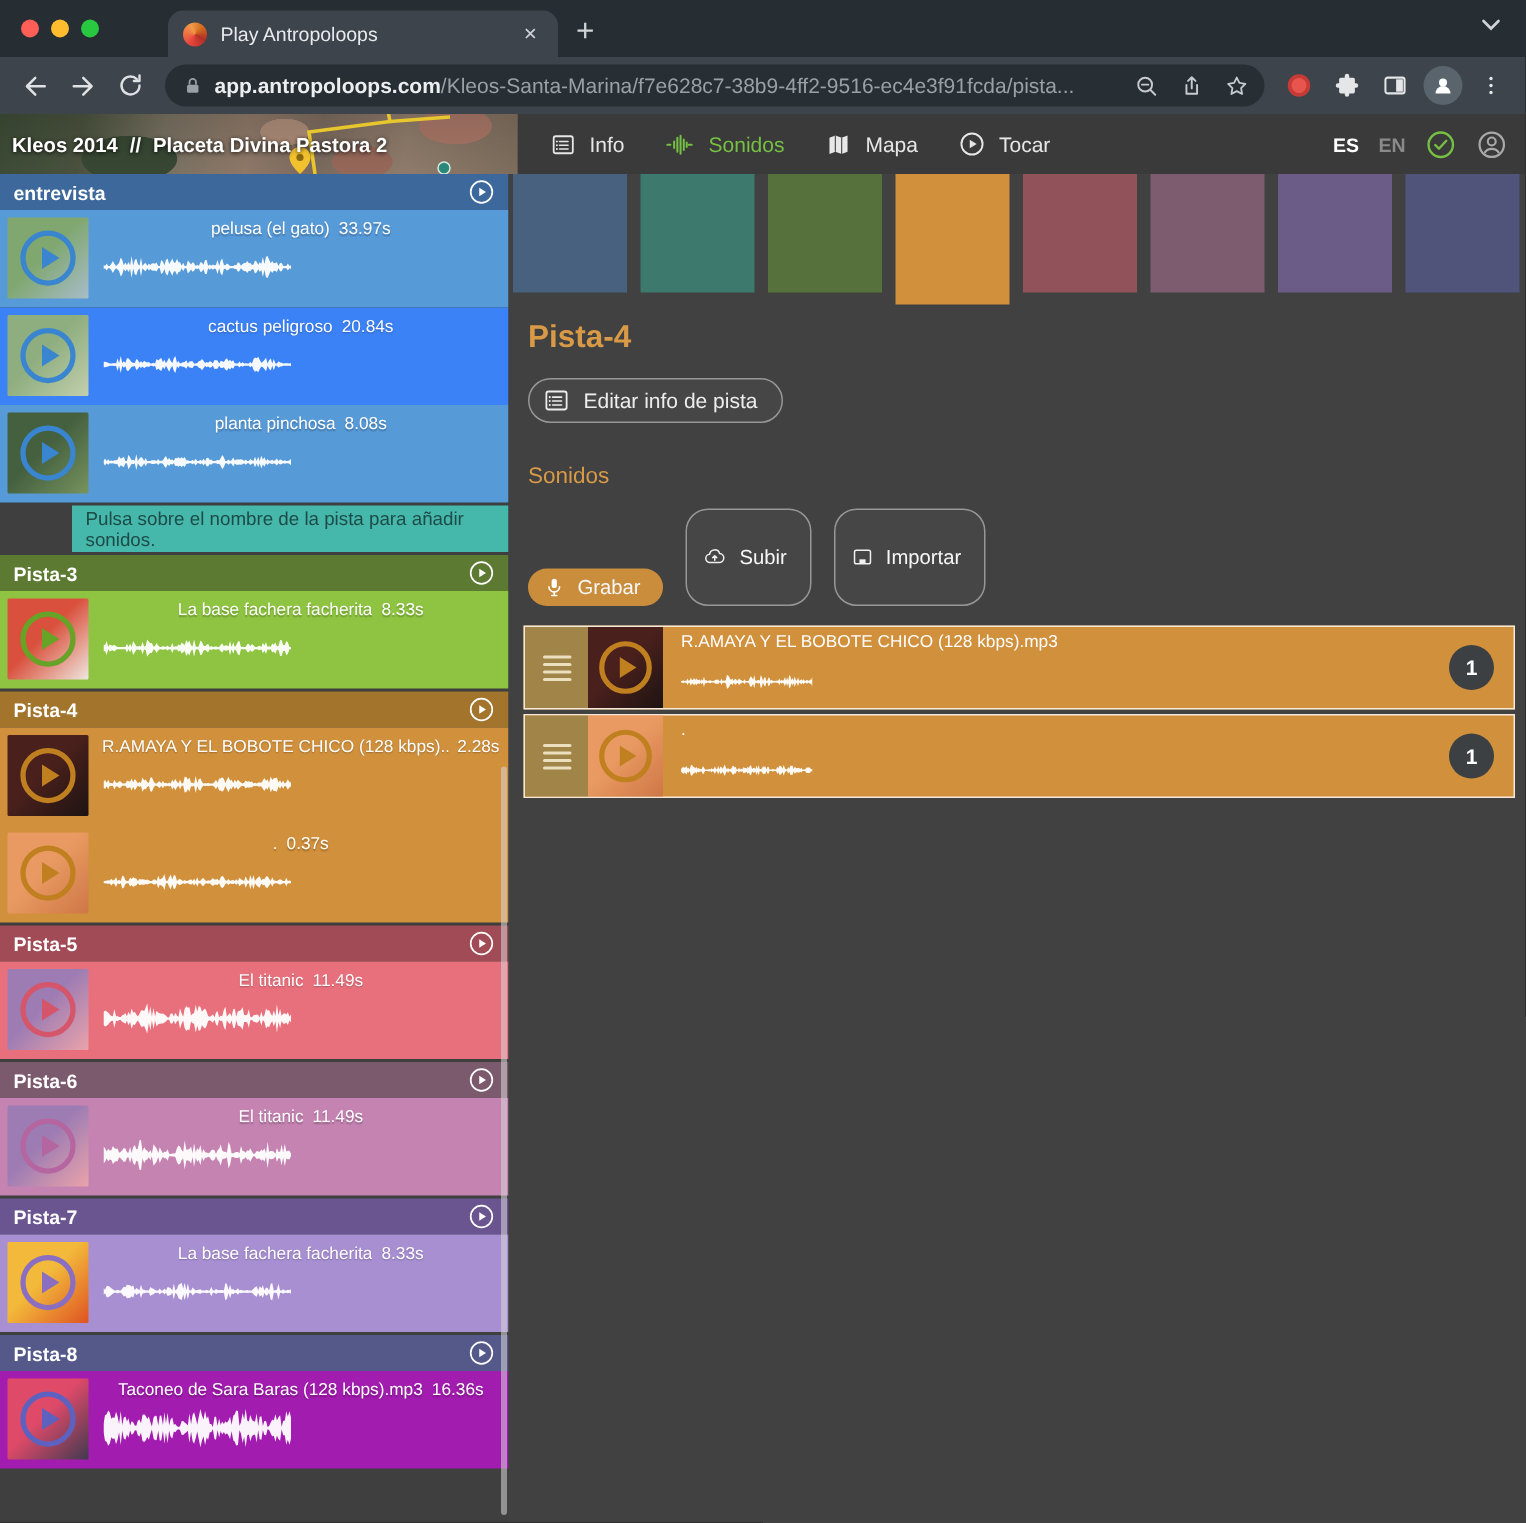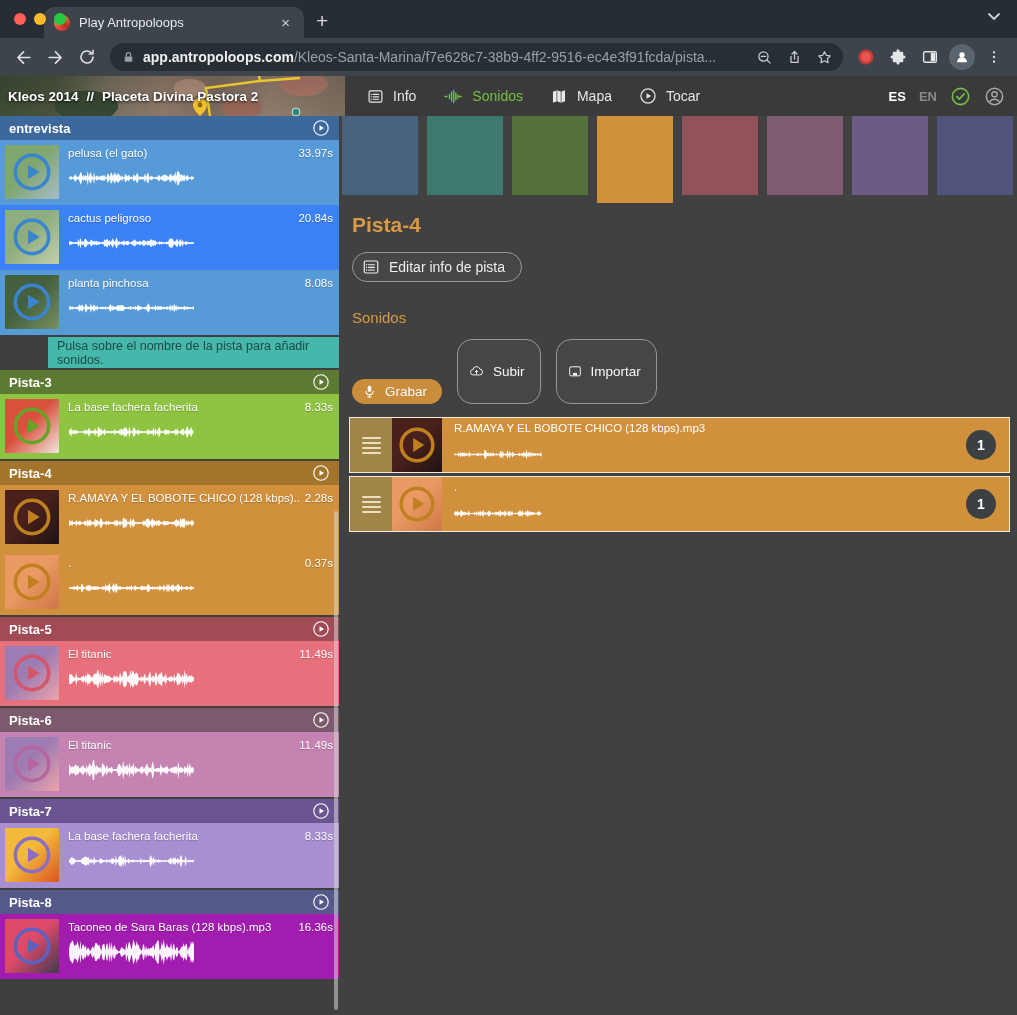--- a/index.html
+++ b/index.html
@@ -3,21 +3,21 @@
 <meta charset="utf-8">
 <style>
   html,body{margin:0;padding:0;background:#222;}
   .page{position:relative;width:1017px;height:1015px;overflow:hidden;background:#414141;
         font-family:"Liberation Sans",sans-serif;-webkit-font-smoothing:antialiased;}
   svg{display:block}
   
   .tabstrip{height:38px;background:#262d33;display:flex;align-items:flex-end;position:relative;}
   .traffic{position:absolute;left:14px;top:13px;display:flex;gap:8px;}
   .tl{width:12px;height:12px;border-radius:50%;}
-  .tab{margin-left:44px;width:240px;height:31px;background:#3d444b;border-radius:10px 10px 0 0;
+  .tab{margin-left:112px;width:240px;height:31px;background:#3d444b;border-radius:10px 10px 0 0;
        display:flex;align-items:center;padding:0 10px;color:#e8eaed;font-size:13px;}
   .favicon{width:16px;height:16px;border-radius:50%;margin-right:9px;
        background:conic-gradient(from 210deg,#e8453c,#f2994a 35%,#d2691e 55%,#b03028 75%,#e8453c);}
   .tabtitle{flex:1;white-space:nowrap;overflow:hidden;}
   .tabclose{color:#cfd2d6;font-size:15px;padding:0 4px;cursor:default;}
   .newtab{color:#d0d3d7;font-size:21px;margin-left:12px;margin-bottom:5px;font-weight:300;}
   .tabsearch{position:absolute;right:16px;top:12px;}
   .toolbar{height:38px;background:#3d444b;display:flex;align-items:center;padding:0 8px;gap:2px;}
   .tbicon{width:30px;height:30px;display:flex;align-items:center;justify-content:center;border-radius:50%;}
   .urlbar{flex:1;height:28px;background:#272e34;border-radius:14px;display:flex;align-items:center;
@@ -51,21 +51,21 @@
   .sidebar{width:339px;flex:none;position:relative;background:#3f3f3f;overflow:hidden;}
   .main{flex:1;position:relative;overflow:hidden;}
   
   .track{margin-bottom:2px;}
   .thead{height:24px;display:flex;align-items:center;padding:0 9px;color:#fff;font-size:13px;font-weight:bold;}
   .tplay{margin-left:auto;}
   .srow{height:65px;padding:5px 6px 0 5px;display:flex;gap:9px;box-sizing:border-box;}
   .sthumb{width:54px;height:54px;flex:none;position:relative;border-radius:1px;}
   .playov{position:absolute;left:50%;top:50%;transform:translate(-50%,-50%);}
   .sbody{flex:1;position:relative;min-width:0;}
-  .sname{display:flex;justify-content:space-between;color:#fff;font-size:11.5px;padding-top:2px;
+  .sname{display:flex;justify-content:center;color:#fff;font-size:11.5px;padding-top:2px;
          text-shadow:0 1px 1px rgba(0,0,0,.25);}
   .sname .nm{white-space:nowrap;overflow:hidden;margin-right:6px;}
   .swave{position:absolute;left:1px;right:3px;top:18px;height:30px;}
   .hint{height:31px;display:flex;align-items:center;padding:0 9px;font-size:12.5px;}
   .scrollthumb{position:absolute;right:1px;top:395px;bottom:5px;width:4px;border-radius:2px;
          background:rgba(215,215,215,.55);z-index:5;}
   
   .swatches{display:flex;gap:9px;padding-left:3px;align-items:flex-start;}
   .swatch{width:76px;height:79px;flex:none;}
   .swatch.sel{height:87px;}

